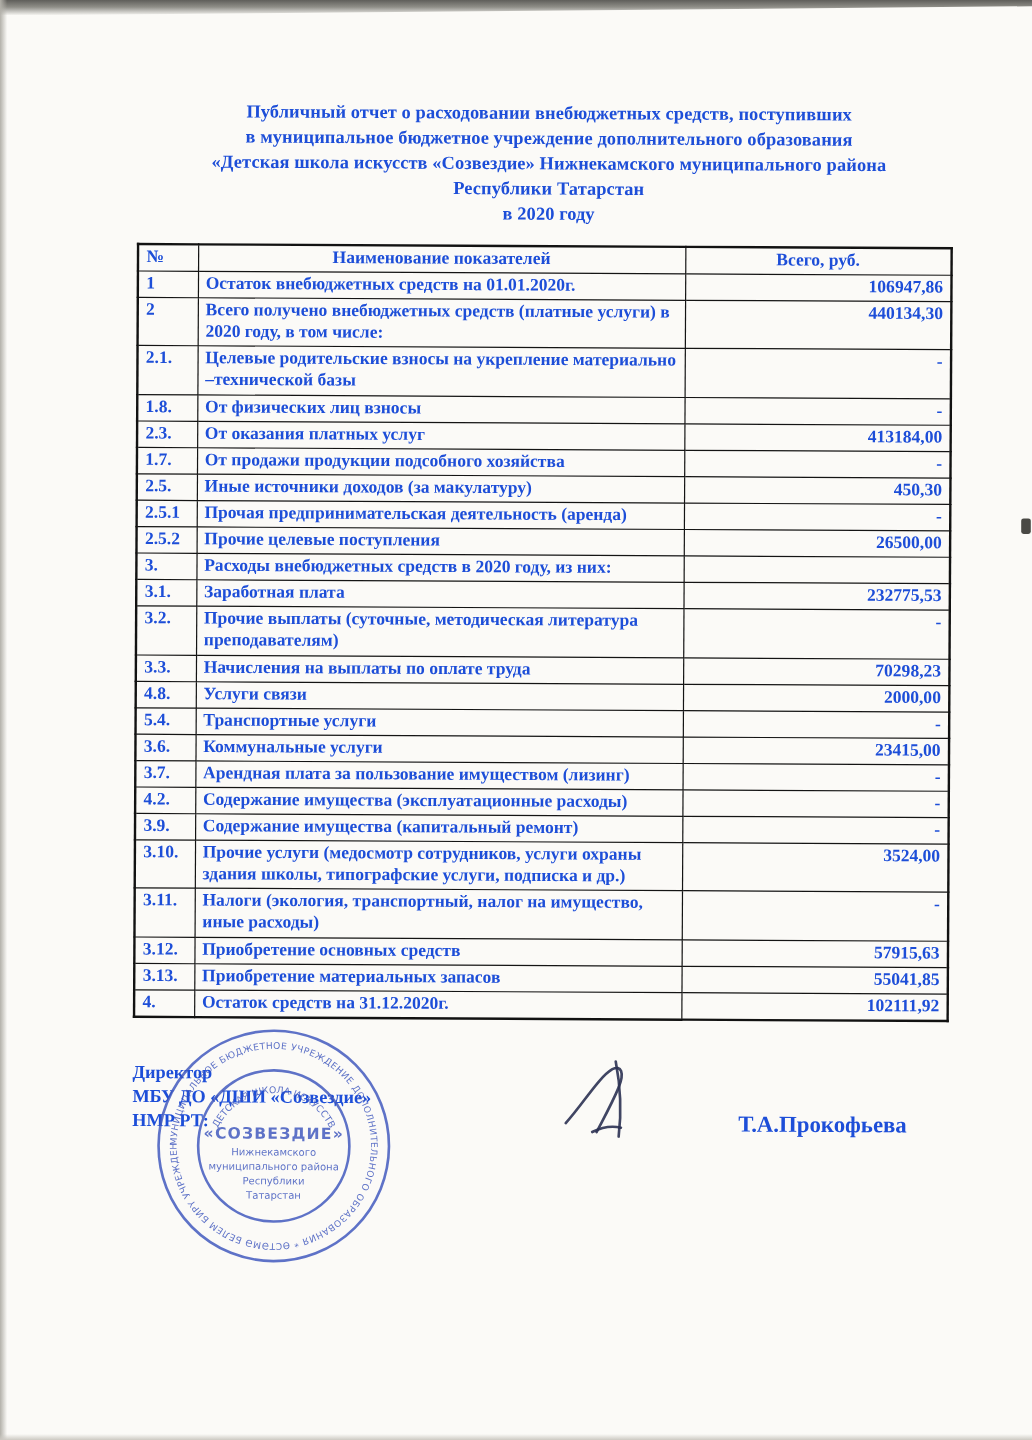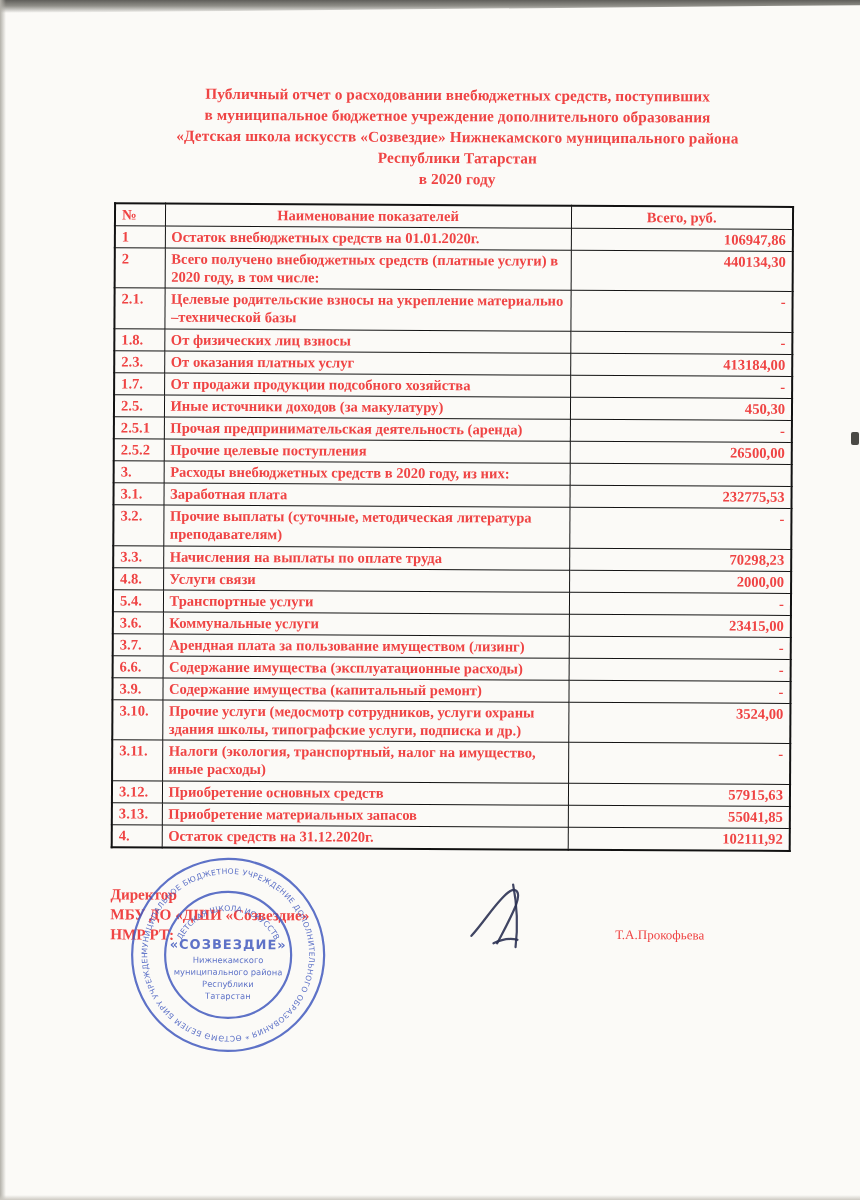--- a/index.html
+++ b/index.html
@@ -3,21 +3,21 @@
 <meta charset="utf-8">
 <style>
   html,body { margin:0; padding:0; }
   body {
     width:860px; height:1200px;
     background:#efeeea;
     font-family:"Liberation Serif","DejaVu Serif",serif;
   }
   .page {
     position:relative; width:860px; height:1200px;
-    background:#fbfaf7; overflow:hidden; color:#ef4444;
+    background:#fbfaf7; overflow:hidden; color:#1d4ed8;
   }
   
   .scan-top {
     position:absolute; top:0; left:0; width:100%; height:13px;
     background:linear-gradient(to bottom,#5f5e5a 0%,#8f8e88 45%,rgba(160,158,150,0) 100%);
     clip-path:polygon(0 0,100% 0,100% 40%,0 100%);
   }
   .scan-left {
     position:absolute; top:0; left:0; width:6px; height:100%;
     background:linear-gradient(to right,#b3b1aa,rgba(200,198,190,0));
@@ -53,21 +53,21 @@
   th.h-num { text-align:left; }
   th.h-name, th.h-sum { text-align:center; }
   td.c-num { text-align:left; }
   td.c-name { text-align:left; }
   td.c-sum { text-align:right; padding-right:9px; }
   
   .sig-area { position:relative; margin:36px 0 0 112px; width:690px; height:250px; }
   .sig-line { font-weight:bold; font-size:15.2px; line-height:20px; }
   .sig-name {
     position:absolute; left:505px; top:40px;
-    font-weight:normal; font-size:13px;
+    font-weight:bold; font-size:19px;
   }
   .autograph { position:absolute; left:352px; top:-8px; width:92px; height:84px; }
   .autograph path { fill:none; stroke:#2b3152; stroke-width:2.4; stroke-linecap:round; opacity:.9; }
   .stamp { position:absolute; left:8px; top:-40px; width:220px; height:220px; opacity:.82; }
   .st-ring { fill:none; stroke:#3c55bd; stroke-width:2.2; }
   .st-ring-text { font-family:"DejaVu Sans","Liberation Sans",sans-serif; font-size:7.6px; fill:#3c55bd; letter-spacing:0.4px; }
   .st-arc-text { font-family:"DejaVu Sans","Liberation Sans",sans-serif; font-size:7.8px; fill:#3c55bd; }
   .st-center { font-family:"DejaVu Sans","Liberation Sans",sans-serif; font-size:13px; font-weight:bold; fill:#3c55bd; letter-spacing:1px; }
   .st-sub { font-family:"DejaVu Sans","Liberation Sans",sans-serif; font-size:8.4px; fill:#3c55bd; }
 </style>
@@ -183,21 +183,21 @@
             <td class="c-num">3.6.</td>
             <td class="c-name">Коммунальные услуги</td>
             <td class="c-sum">23415,00</td>
           </tr>
           <tr>
             <td class="c-num">3.7.</td>
             <td class="c-name">Арендная плата за пользование имуществом (лизинг)</td>
             <td class="c-sum">-</td>
           </tr>
           <tr>
-            <td class="c-num">6.6.</td>
+            <td class="c-num">4.2.</td>
             <td class="c-name">Содержание имущества (эксплуатационные расходы)</td>
             <td class="c-sum">-</td>
           </tr>
           <tr>
             <td class="c-num">3.9.</td>
             <td class="c-name">Содержание имущества (капитальный ремонт)</td>
             <td class="c-sum">-</td>
           </tr>
           <tr>
             <td class="c-num">3.10.</td>

